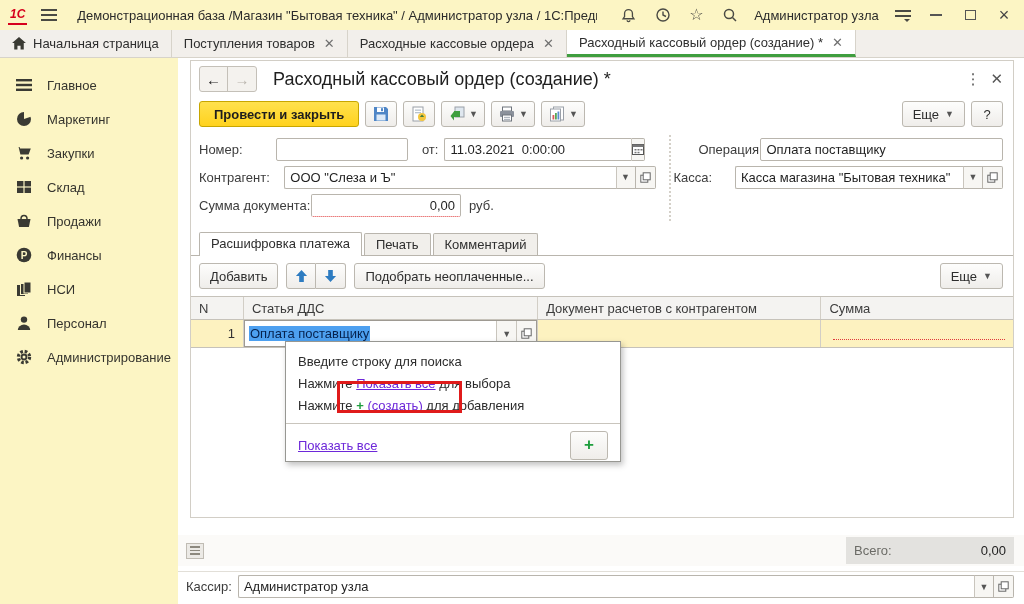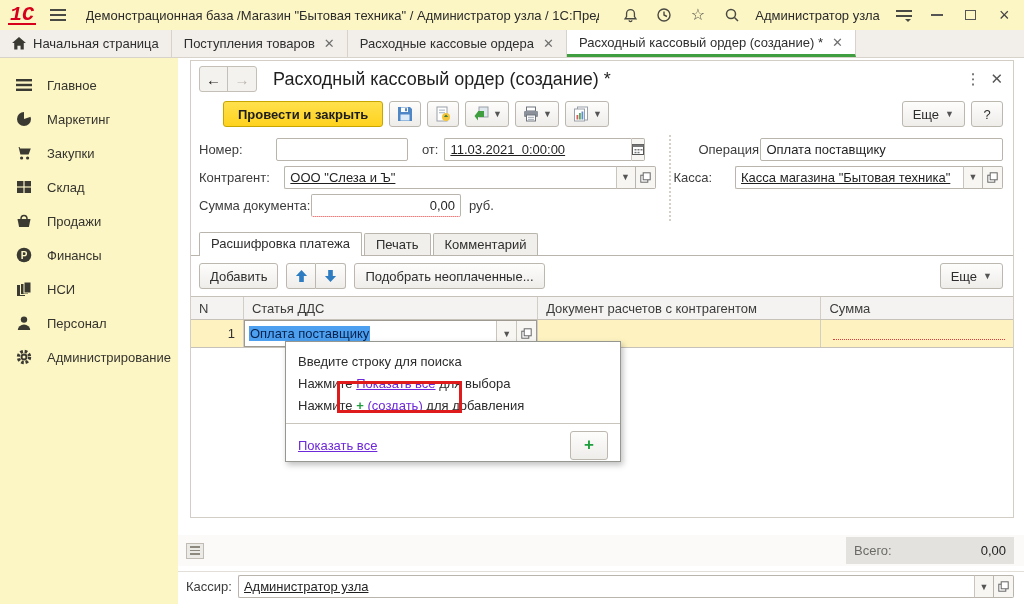--- a/index.html
+++ b/index.html
@@ -8,22 +8,22 @@
     width:1024px; height:604px; overflow:hidden; position:relative;
     font-family:"Liberation Sans", sans-serif; font-size:13px; color:#333; background:#fff;
   }
   svg { display:block; }
 
   
   .titlebar {
     position:absolute; left:0; top:0; width:1024px; height:30px;
     background:#fcf5c4; display:flex; align-items:center; padding:0 8px; gap:10px;
   }
-  .logo1c { color:#d6001c; font-weight:bold; font-style:italic; font-size:20px;
-    border-bottom:2px solid #d6001c; line-height:17px; padding:0 2px 0 2px;font-family:Liberation Mono, monospace; }
+  .logo1c { color:#d6001c; font-weight:bold; font-style:italic; font-size:12px;
+    border-bottom:2px solid #d6001c; line-height:17px; padding:0 2px 0 2px; }
   .tb-title { font-size:13px; color:#2b2b2b; margin-left:6px; flex:0 1 auto; white-space:nowrap; overflow:hidden; }
   .tb-spacer { flex:1; }
   .tb-ic { width:26px; height:24px; display:flex; align-items:center; justify-content:center; color:#4a4a44; cursor:pointer; }
   .tb-user { color:#2b2b2b; margin:0 2px; white-space:nowrap; }
   .glyph { font-size:16px; line-height:1; color:#4a4a44; }
   .win-min { width:12px; height:2px; background:#555; }
   .win-max { width:11px; height:10px; border:1.5px solid #555; }
   .win-close { font-size:18px; color:#444; line-height:1; }
 
   
@@ -64,39 +64,39 @@
   .dots { font-size:15px; color:#555; padding:0 10px; cursor:pointer; }
   .fclose { font-size:15px; color:#555; cursor:pointer; }
 
   .ftoolbar { display:flex; align-items:center; height:34px; padding:0 10px 0 8px; gap:6px; }
   .btn {
     border:1px solid #bcb8b0; background:linear-gradient(#fdfdfc,#efedea);
     border-radius:3px; height:26px; display:inline-flex; align-items:center; justify-content:center;
     padding:0 10px; cursor:pointer; color:#2d2d2d; font-size:13px;
   }
   .btn.primary {
-    background:linear-gradient(#ffe14d,#ffd21e); border-color:#c7a600; font-weight:bold; color:#1d1d1d; padding:0 14px;margin-left:24px;
+    background:linear-gradient(#ffe14d,#ffd21e); border-color:#c7a600; font-weight:bold; color:#1d1d1d; padding:0 14px;
   }
   .icbtn { width:32px; padding:0; }
   .icbtn.dd { width:44px; gap:4px; }
   .dda { font-size:9px; color:#555; }
   .ftoolbar .sp { flex:1; }
   .qbtn { padding:4px 10px; gap:6px; }
 
   
   .fields { position:relative; padding:4px 10px 6px 8px; }
   .fields .vsep { position:absolute; left:478px; top:4px; bottom:4px; border-left:2px dotted #d4d0c8; }
   .frow { display:flex; align-items:center; height:28px; }
   .flabel { color:#3c3c3c; }
   .tinput {
     border:1px solid #b9b5ad; border-radius:2px; height:23px; padding:0 5px;
     font-family:"Liberation Sans", sans-serif; font-size:13px; color:#1f1f1f; background:#fff; outline:none;
   }
   .combo { display:flex; align-items:stretch; height:23px; }
-  .combo .tinput { flex:1; height:100%; border-right:none; border-radius:2px 0 0 2px;text-decoration:underline; }
+  .combo .tinput { flex:1; height:100%; border-right:none; border-radius:2px 0 0 2px; }
   .cbtn {
     width:20px; border:1px solid #b9b5ad; border-left:1px solid #c9c5bd; background:#f7f6f3;
     display:flex; align-items:center; justify-content:center; cursor:pointer; color:#555; font-size:9px;
   }
   .cbtn + .cbtn { border-left:none; }
   .cbtn:last-child { border-radius:0 2px 2px 0; }
   .red-dotted { border-bottom:1px dotted #e03a3a !important; }
 
   
   .dtabs { display:flex; align-items:flex-end; padding:6px 8px 0 8px; border-bottom:1px solid #b9b5ad; height:31px; }

